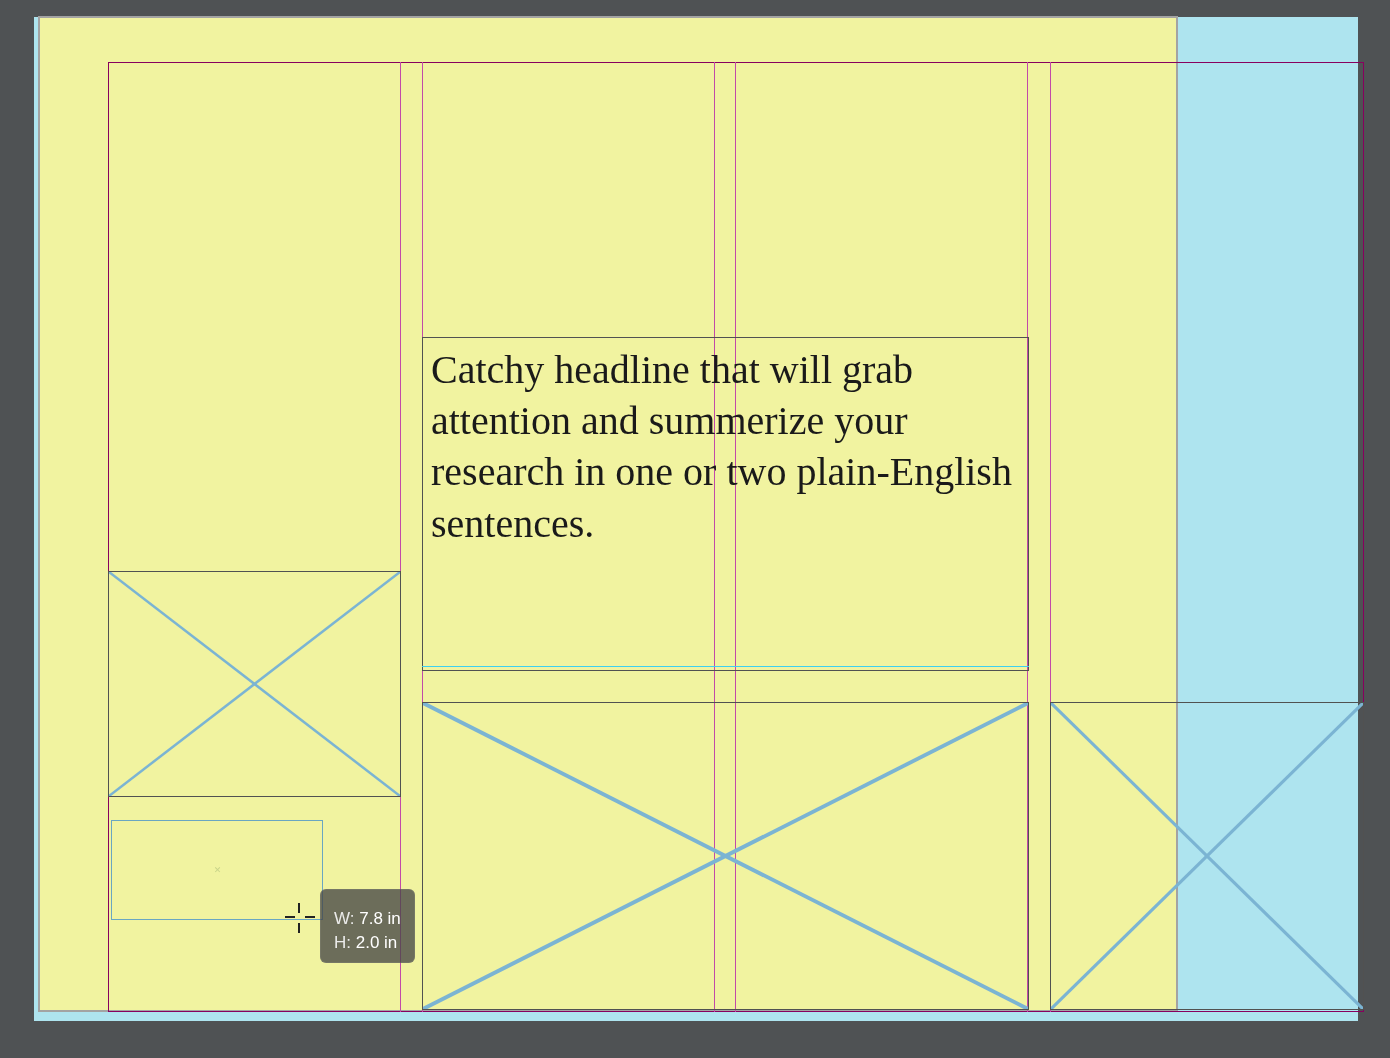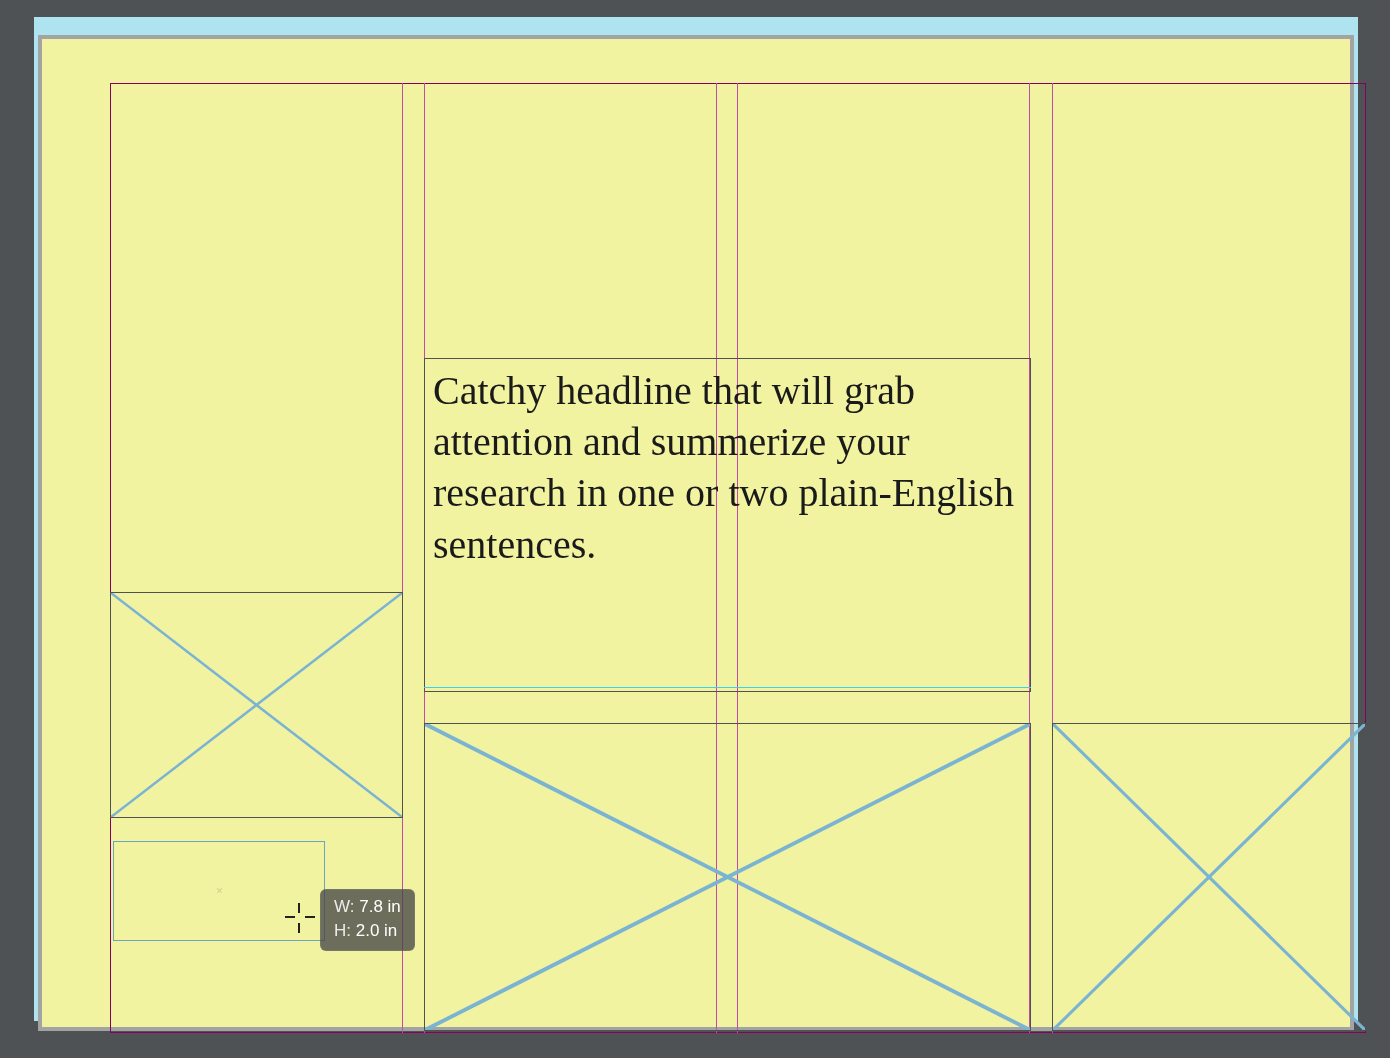--- a/index.html
+++ b/index.html
@@ -18,25 +18,25 @@
       left: 34px;
       top: 17px;
       width: 1324px;
       height: 1004px;
       background: #aee4ef;
       filter: blur(0.5px);
     }
     .page {
       position: absolute;
       left: 38px;
-      top: 35px;
-      width: 1316px;
+      top: 16px;
+      width: 1140px;
       height: 996px;
       background: #f1f3a0;
-      border: 4px solid #a3a3a3;
+      border: 2px solid #a3a3a3;
     }
 
     
     .margin-box {
       position: absolute;
       left: 68px;
       top: 44px;
       width: 1256px;
       height: 950px;
       border: 1px solid #88005e;
@@ -141,21 +141,21 @@
     .crosshair .v-t { position:absolute; top:0; left:13px; width:2px; height:10px; background:#222; }
     .crosshair .v-b { position:absolute; bottom:0; left:13px; width:2px; height:10px; background:#222; }
 
     
     .measure-tip {
       position: absolute;
       left: 320px;
       top: 889px;
       background: rgba(70,70,70,0.78);
       border-radius: 6px;
-      padding: 6px 14px 8px 14px;
+      padding: 18px 14px 8px 14px;
       color: #f2f2f2;
       font-family: "Helvetica Neue", Arial, sans-serif;
       font-size: 17px;
       line-height: 1.4;
       box-shadow: 0 0 0 1px rgba(255,255,255,0.07) inset;
     }
     .measure-tip .row { white-space: nowrap; }
     .measure-tip .lab { opacity: 0.95; }
     .measure-tip .val { color: #fff; }
   </style>

